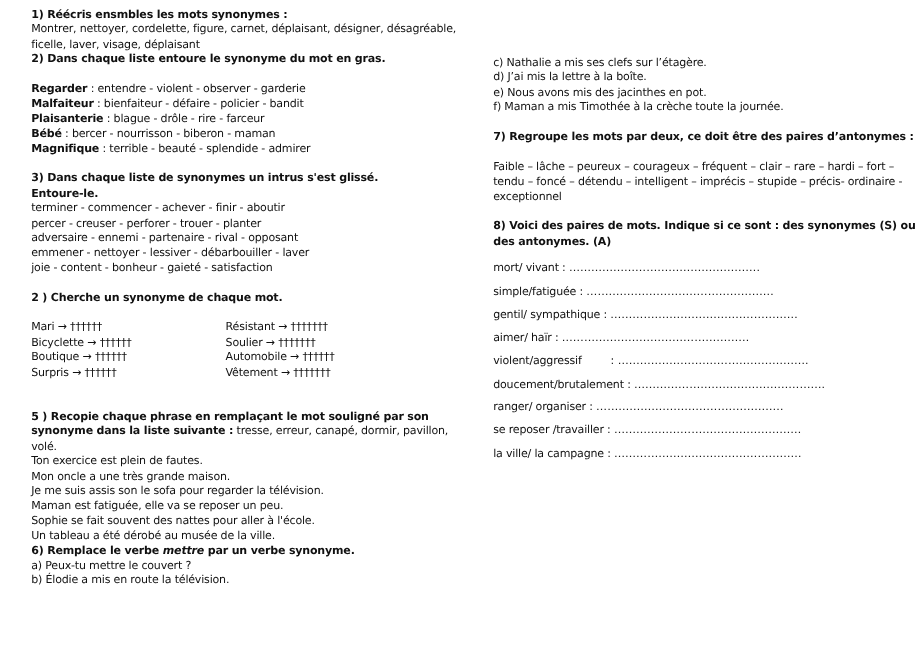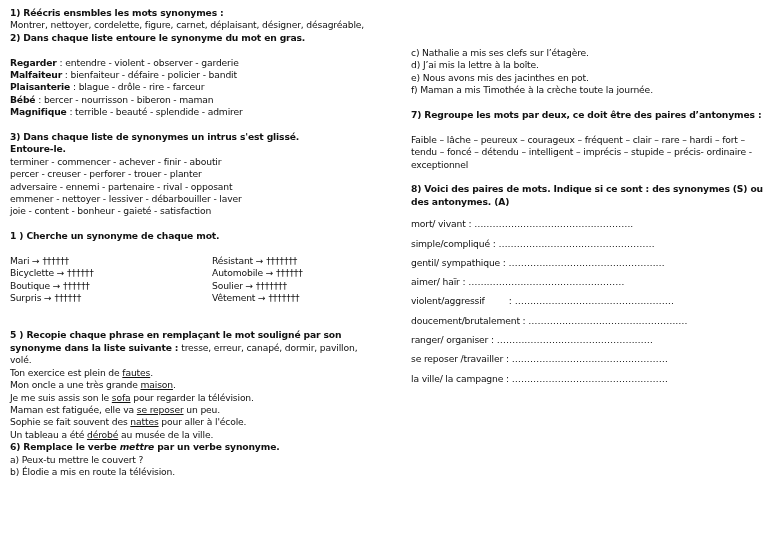--- a/index.html
+++ b/index.html
@@ -3,43 +3,44 @@
   <meta charset="utf-8">
   <style>
     html, body { margin: 0; padding: 0; background: #ffffff; }
     body {
       width: 768px; height: 543px; position: relative; overflow: hidden;
       font-family: "DejaVu Sans", sans-serif;
       font-size: 9.2px; color: #111111; line-height: 12.4px;
       letter-spacing: -0.15px;
     }
     .col { position: absolute; }
-    #left { left: 10px; top: 7px; width: 375px; }
+    #left { left: 26px; top: 7px; width: 375px; }
     #right { left: 411px; top: 47px; width: 360px; }
     .line { white-space: nowrap; }
     .b { font-weight: bold; }
     .h { font-weight: bold; }
     .gap { height: 12.4px; }
     .gap-sm { height: 6px; }
-    .u { text-decoration: underline; text-underline-offset: 1px; }
+    .u { text-underline-offset: 1px; }
     .i { font-style: italic; text-align: right; }
-    .syn-grid { display: flex; gap: 40px; }
+    .syn-grid { display: flex; }
     .syn-col { width: 162px; }
     .fill-row { height: 19.3px; line-height: 19.3px; white-space: nowrap; }
     .dots { letter-spacing: 0px; }
     .pad-space { display: inline-block; width: 24px; }
   </style>
 </head>
 <body>
 
 <div id="left" class="col">
 
   <div>
     <div class="line h">1) Réécris ensmbles les mots synonymes :</div>
     <div class="line">Montrer, nettoyer, cordelette, figure, carnet, déplaisant, désigner, désagréable,</div>
+    <div class="line">ficelle, laver, visage, déplaisant</div>
   </div>
 
   <div>
     <div class="line h">2) Dans chaque liste entoure le synonyme du mot en gras.</div>
     <div class="gap"></div>
     <div class="line"><span class="b">Regarder</span><span> : entendre - violent - observer - garderie</span></div>
     <div class="line"><span class="b">Malfaiteur</span><span> : bienfaiteur - défaire - policier - bandit</span></div>
     <div class="line"><span class="b">Plaisanterie</span><span> : blague - drôle - rire - farceur</span></div>
     <div class="line"><span class="b">Bébé</span><span> : bercer - nourrisson - biberon - maman</span></div>
     <div class="line"><span class="b">Magnifique</span><span> : terrible - beauté - splendide - admirer</span></div>
@@ -51,33 +52,33 @@
     <div class="line h">Entoure-le.</div>
     <div class="line">terminer - commencer - achever - finir - aboutir</div>
     <div class="line">percer - creuser - perforer - trouer - planter</div>
     <div class="line">adversaire - ennemi - partenaire - rival - opposant</div>
     <div class="line">emmener - nettoyer - lessiver - débarbouiller - laver</div>
     <div class="line">joie - content - bonheur - gaieté - satisfaction</div>
   </div>
   <div class="gap"></div>
 
   <div>
-    <div class="line h">1 ) Cherche un synonyme de chaque mot.</div>
+    <div class="line h">2 ) Cherche un synonyme de chaque mot.</div>
     <div class="gap"></div>
     <div class="syn-grid">
       <div class="syn-col">
         <div class="line"><span>Mari</span><span> → </span><span>††††††</span></div>
         <div class="line"><span>Bicyclette</span><span> → </span><span>††††††</span></div>
         <div class="line"><span>Boutique</span><span> → </span><span>††††††</span></div>
         <div class="line"><span>Surpris</span><span> → </span><span>††††††</span></div>
       </div>
       <div class="syn-col">
         <div class="line"><span>Résistant</span><span> → </span><span>†††††††</span></div>
+        <div class="line"><span>Soulier</span><span> → </span><span>†††††††</span></div>
         <div class="line"><span>Automobile</span><span> → </span><span>††††††</span></div>
-        <div class="line"><span>Soulier</span><span> → </span><span>†††††††</span></div>
         <div class="line"><span>Vêtement</span><span> → </span><span>†††††††</span></div>
       </div>
     </div>
   </div>
   <div class="gap"></div>
   <div class="gap"></div>
 
   <div>
     <div class="line h">5 ) Recopie chaque phrase en remplaçant le mot souligné par son</div>
     <div class="line"><span class="b">synonyme dans la liste suivante :</span><span> tresse, erreur, canapé, dormir, pavillon,</span></div>
@@ -111,21 +112,21 @@
     <div class="line">Faible – lâche – peureux – courageux – fréquent – clair – rare – hardi – fort –</div>
     <div class="line">tendu – foncé – détendu – intelligent – imprécis – stupide – précis- ordinaire -</div>
     <div class="line">exceptionnel</div>
   </div>
   <div class="gap"></div>
   <div>
     <div class="line h">8) Voici des paires de mots. Indique si ce sont : des synonymes (S) ou</div>
     <div class="line h">des antonymes. (A)</div>
     <div class="gap-sm"></div>
     <div class="fill-row"><span>mort/ vivant : </span><span class="dots">…………………………………………….</span></div>
-    <div class="fill-row"><span>simple/compliqué : </span><span class="dots">……………………………………………</span></div>
+    <div class="fill-row"><span>simple/fatiguée : </span><span class="dots">……………………………………………</span></div>
     <div class="fill-row"><span>gentil/ sympathique : </span><span class="dots">……………………………………………</span></div>
     <div class="fill-row"><span>aimer/ haïr : </span><span class="dots">……………………………………………</span></div>
     <div class="fill-row"><span>violent/aggressif</span><span class="pad-space"></span><span class="dots">: …………………………………………….</span></div>
     <div class="fill-row"><span>doucement/brutalement : </span><span class="dots">…………………………………………….</span></div>
     <div class="fill-row"><span>ranger/ organiser : </span><span class="dots">……………………………………………</span></div>
     <div class="fill-row"><span>se reposer /travailler : </span><span class="dots">……………………………………………</span></div>
     <div class="fill-row"><span>la ville/ la campagne : </span><span class="dots">……………………………………………</span></div>
   </div>
 </div>
 

